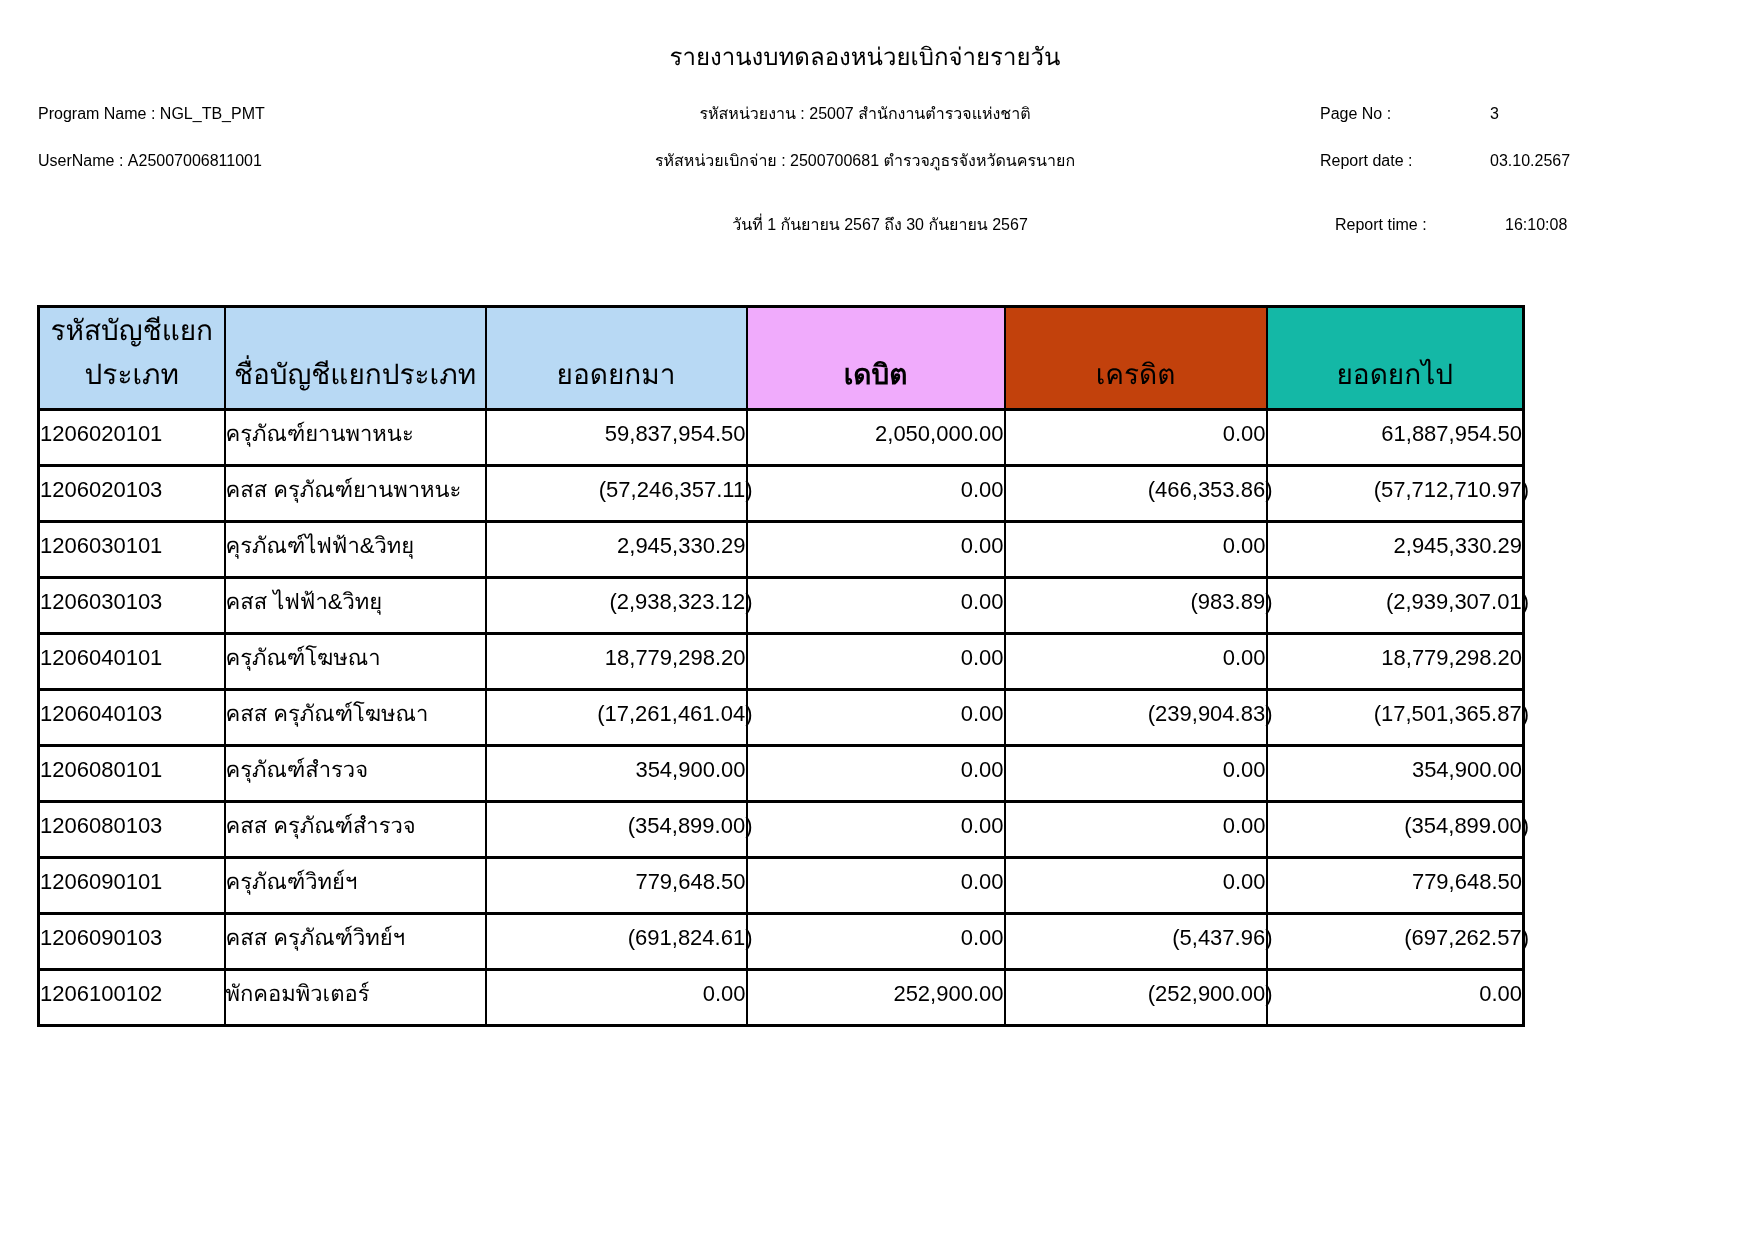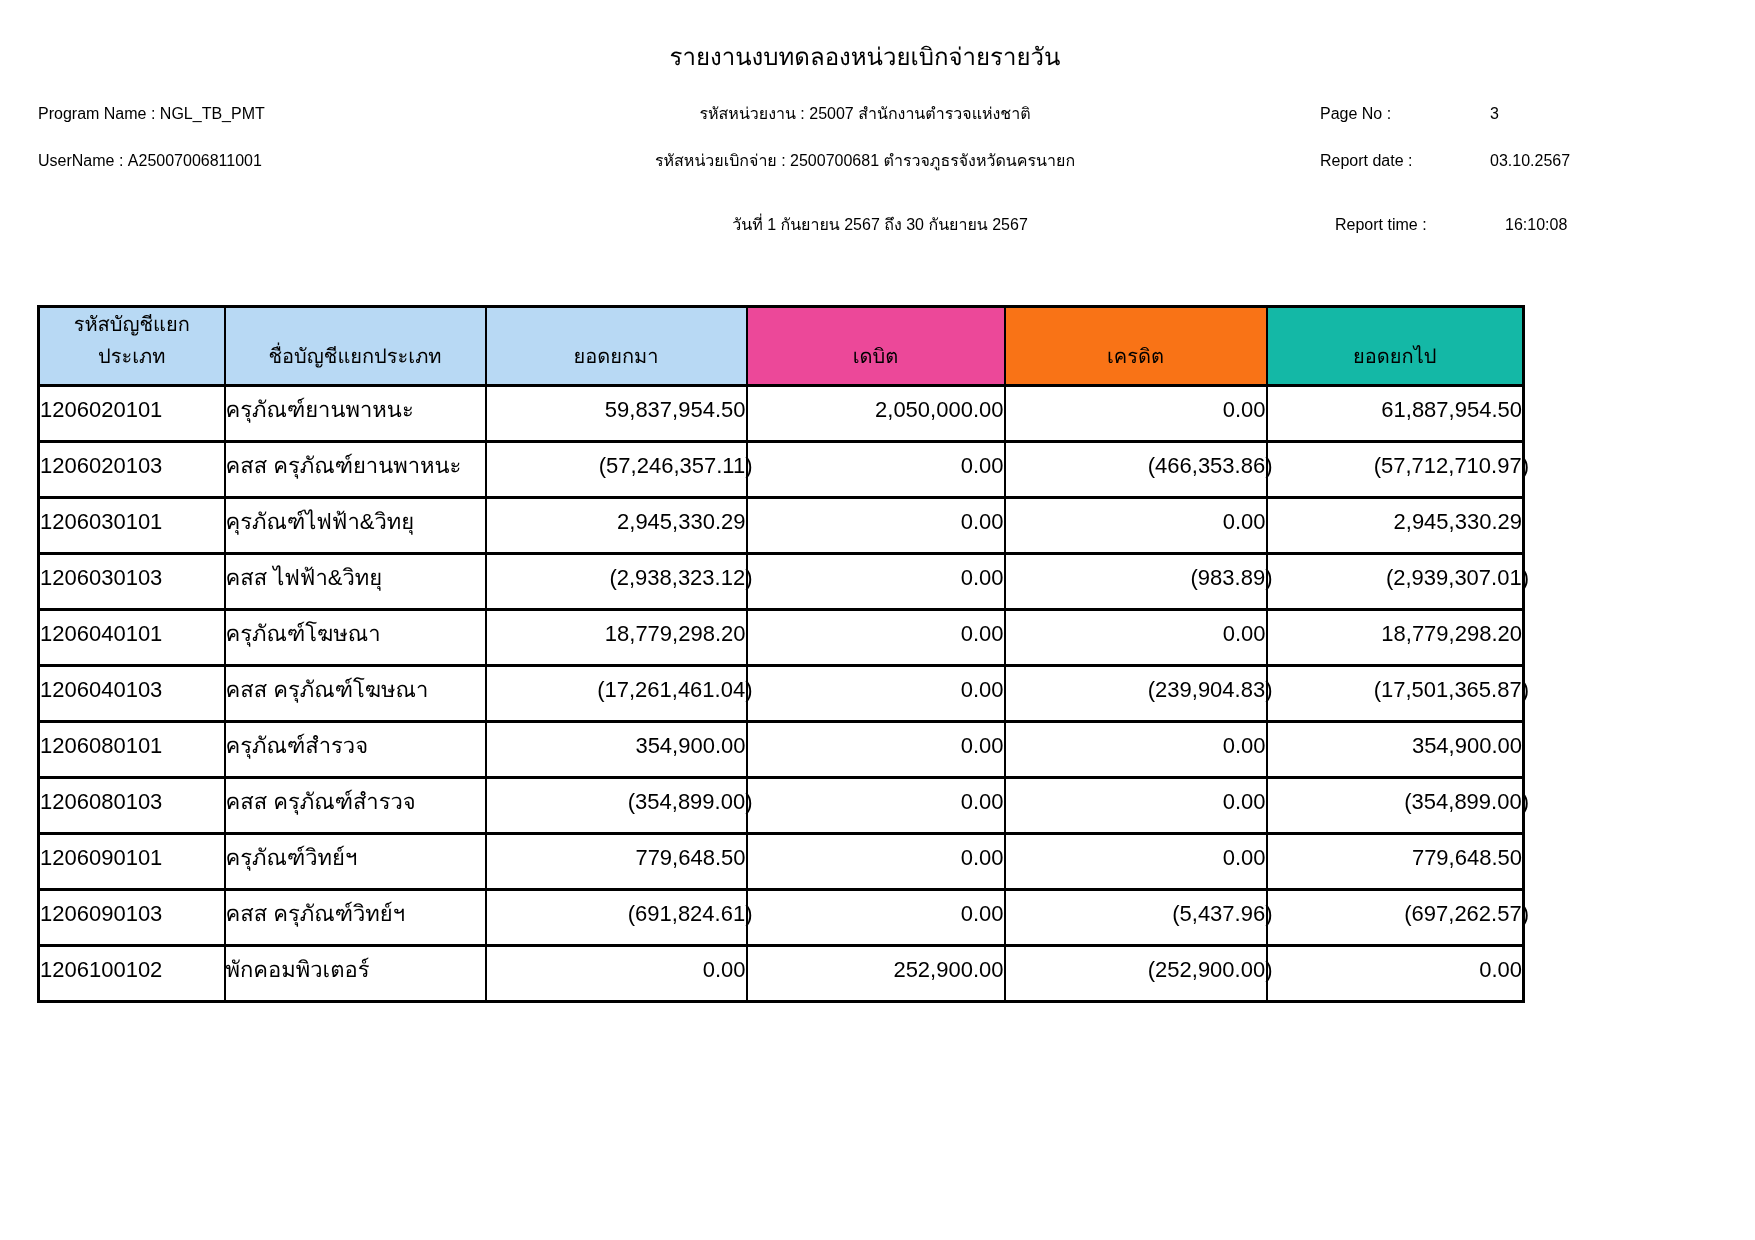--- a/index.html
+++ b/index.html
@@ -21,21 +21,21 @@
 
   table.report {
     position:absolute; left:37px; top:305px; width:1485px;
     border-collapse:collapse; table-layout:fixed;
     border:3px solid #000;
   }
   table.report th {
     border:2px solid #000; border-top-width:3px; border-bottom-width:3px;
     height:73px; box-sizing:border-box;
     vertical-align:bottom; padding:0 4px 12px 4px;
-    font-weight:normal; font-size:20px; text-align:center;
+    font-weight:normal; font-size:28px; text-align:center;
   }
   table.report td {
     border:2px solid #000; border-bottom-width:3px;
     height:56px; box-sizing:border-box;
     vertical-align:middle; padding:0 0 8px 0;
     font-size:22px;
   }
   td.code { padding-left:10px; text-align:left; }
   td.name { padding-left:8px;  text-align:left; }
   td.num  { text-align:right;  padding-right:9px; }
@@ -71,22 +71,22 @@
       <col style="width: 261px;">
       <col style="width: 258px;">
       <col style="width: 262px;">
       <col style="width: 257px;">
     </colgroup>
   <thead>
       <tr>
         <th style="background: rgb(184, 217, 244);">รหัสบัญชีแยกประเภท</th>
         <th style="background: rgb(184, 217, 244);">ชื่อบัญชีแยกประเภท</th>
         <th style="background: rgb(184, 217, 244);">ยอดยกมา</th>
-        <th style="background: #ec4899;">เดบิต</th>
-        <th style="background: #f97316;">เครดิต</th>
+        <th style="background: #f0abfc; font-weight: bold;">เดบิต</th>
+        <th style="background: #c2410c;">เครดิต</th>
         <th style="background: #14b8a6;">ยอดยกไป</th>
       </tr>
     </thead>
   <tbody>
       <tr>
         <td class="code"><span>1206020101</span></td>
         <td class="name"><span>ครุภัณฑ์ยานพาหนะ</span></td>
         <td class="num"><span>59,837,954.50</span></td>
         <td class="num"><span>2,050,000.00</span></td>
         <td class="num"><span>0.00</span></td>

